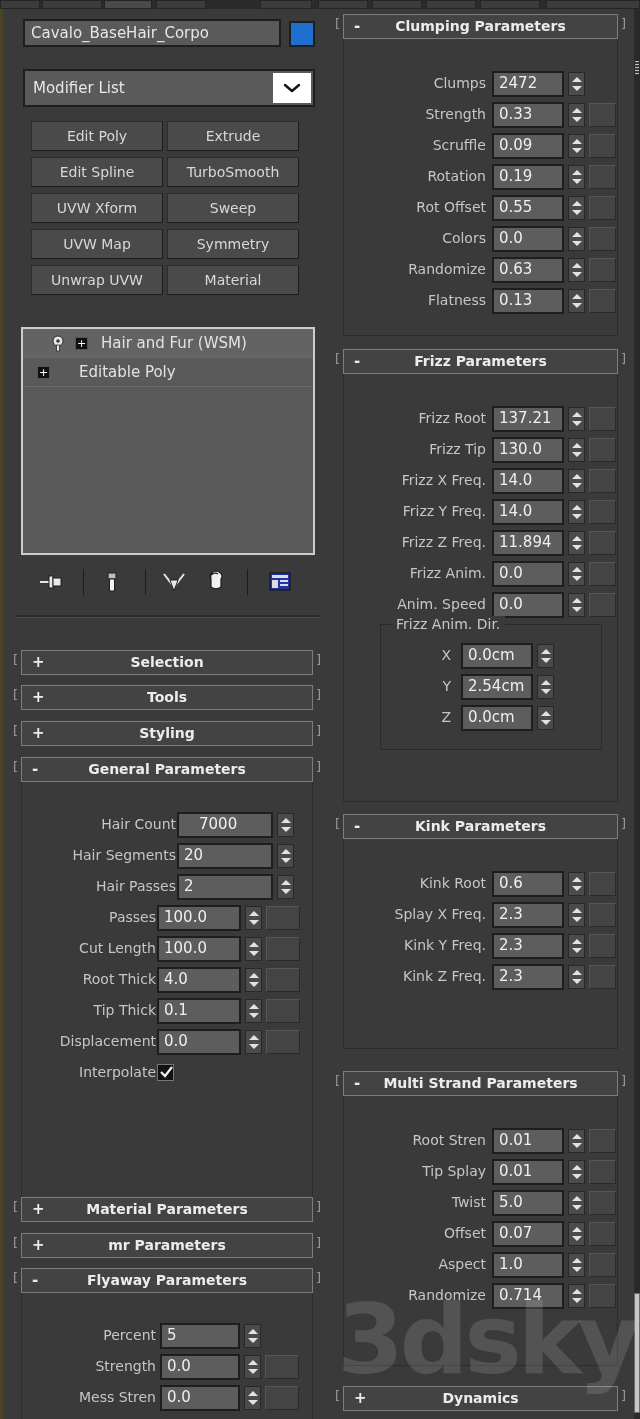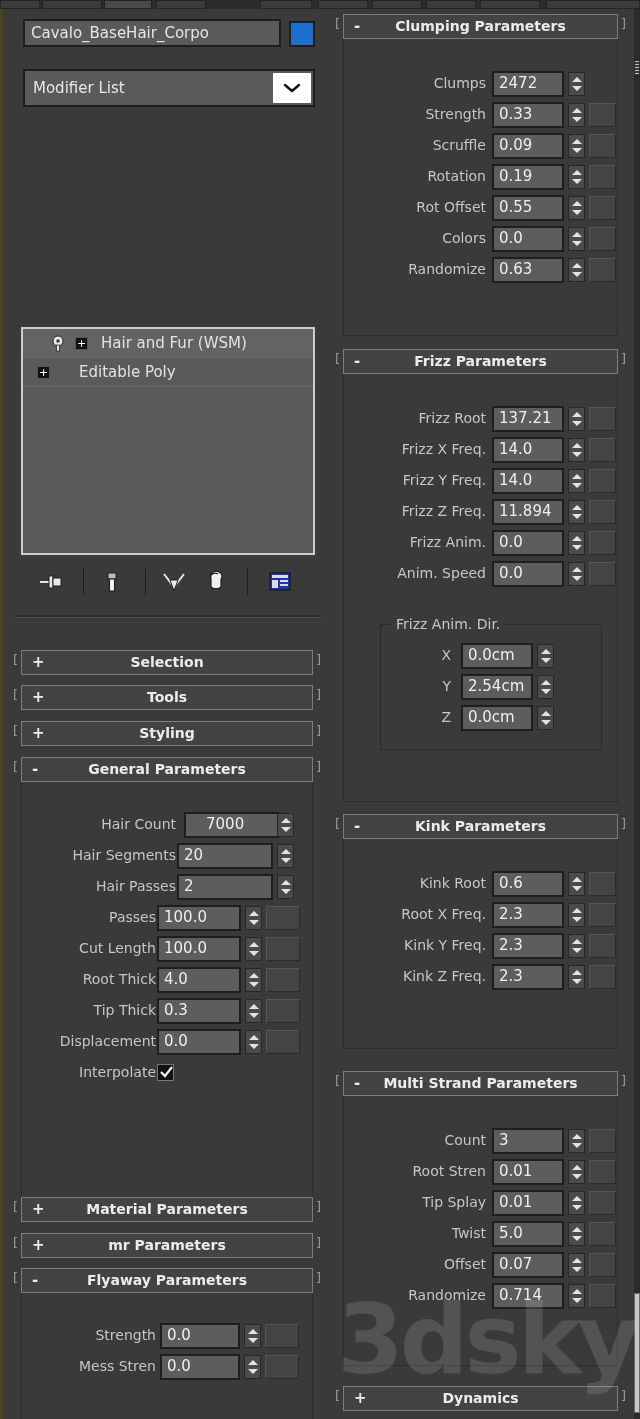--- a/index.html
+++ b/index.html
@@ -122,20 +122,23 @@
 
     <div class="combo">
       <span class="txt">Modifier List</span>
       <span class="arrowbox">
         <svg width="20" height="12" viewBox="0 0 20 12">
             <path d="M3 3 L10 9 L17 3" stroke="#111" stroke-width="2.4" fill="none" stroke-linecap="round" stroke-linejoin="round"></path>
           </svg>
       </span>
     </div>
 
+    <div class="btnpad">
+      <div class="mbtn">Edit Poly</div><div class="mbtn">Extrude</div><div class="mbtn">Edit Spline</div><div class="mbtn">TurboSmooth</div><div class="mbtn">UVW Xform</div><div class="mbtn">Sweep</div><div class="mbtn">UVW Map</div><div class="mbtn">Symmetry</div><div class="mbtn">Unwrap UVW</div><div class="mbtn">Material</div>
+    </div>
 
     <div class="stack">
       <div class="srow sel">
         <span class="wsmicon">
           <svg width="18" height="18" viewBox="0 0 18 18">
             <circle cx="9" cy="6" r="5" fill="#e8e8e8" stroke="#2a2a2a" stroke-width="1"></circle>
             <circle cx="9" cy="6" r="1.8" fill="#3a3a3a"></circle>
             <rect x="7.6" y="10" width="2.8" height="6" fill="#e8e8e8" stroke="#2a2a2a" stroke-width="0.8"></rect>
           </svg>
         </span>
@@ -221,21 +224,21 @@
       <span class="brk" style="left:-8px;">[</span>
       <span class="brk" style="right:-8px;">]</span>
       <div class="rhead">
         <span class="sign">-</span>
         <span>General Parameters</span>
       </div>
       <div class="rbody" style="height:420px;padding-top:28px;">
 
         <div class="prow">
           <span class="plabel" style="right:136px;">Hair Count</span>
-          <span class="field" style="left:162px;width:96px;padding-left:20px;">7000</span>
+          <span class="field" style="left:155px;width:96px;padding-left:20px;">7000</span>
           <span class="spin" style="left:255px;">
               <i class="up"></i>
               <i class="dn"></i>
             </span>
         </div>
         <div class="prow">
           <span class="plabel" style="right:136px;">Hair Segments</span>
           <span class="field" style="left:155px;width:96px;">20</span>
           <span class="spin" style="left:255px;">
               <i class="up"></i>
@@ -273,21 +276,21 @@
           <span class="plabel" style="right:156px;">Root Thick</span>
           <span class="field" style="left:135px;width:84px;">4.0</span>
           <span class="spin" style="left:223px;">
               <i class="up"></i>
               <i class="dn"></i>
             </span>
           <span class="mapbtn" style="left:244px;"></span>
         </div>
         <div class="prow">
           <span class="plabel" style="right:156px;">Tip Thick</span>
-          <span class="field" style="left:135px;width:84px;">0.3</span>
+          <span class="field" style="left:135px;width:84px;">0.1</span>
           <span class="spin" style="left:223px;">
               <i class="up"></i>
               <i class="dn"></i>
             </span>
           <span class="mapbtn" style="left:244px;"></span>
         </div>
         <div class="prow">
           <span class="plabel" style="right:156px;">Displacement</span>
           <span class="field" style="left:135px;width:84px;">0.0</span>
           <span class="spin" style="left:223px;">
@@ -327,20 +330,28 @@
 
     <div class="rollout" style="left:18px;top:1259px;width:292px;">
       <span class="brk" style="left:-8px;">[</span>
       <span class="brk" style="right:-8px;">]</span>
       <div class="rhead">
         <span class="sign">-</span>
         <span>Flyaway Parameters</span>
       </div>
       <div class="rbody" style="height:130px;padding-top:28px;">
         <div class="prow">
+          <span class="plabel" style="right:156px;">Percent</span>
+          <span class="field" style="left:138px;width:80px;">5</span>
+          <span class="spin" style="left:222px;">
+              <i class="up"></i>
+              <i class="dn"></i>
+            </span>
+        </div>
+        <div class="prow">
           <span class="plabel" style="right:156px;">Strength</span>
           <span class="field" style="left:138px;width:80px;">0.0</span>
           <span class="spin" style="left:222px;">
               <i class="up"></i>
               <i class="dn"></i>
             </span>
           <span class="mapbtn" style="left:243px;"></span>
         </div>
         <div class="prow">
           <span class="plabel" style="right:156px;">Mess Stren</span>
@@ -421,34 +432,52 @@
         </div>
         <div class="prow">
           <span class="plabel" style="right:131px;">Randomize</span>
           <span class="field" style="left:148px;width:72px;">0.63</span>
           <span class="spin" style="left:224px;">
               <i class="up"></i>
               <i class="dn"></i>
             </span>
           <span class="mapbtn" style="left:245px;width:27px;"></span>
         </div>
+        <div class="prow">
+          <span class="plabel" style="right:131px;">Flatness</span>
+          <span class="field" style="left:148px;width:72px;">0.13</span>
+          <span class="spin" style="left:224px;">
+              <i class="up"></i>
+              <i class="dn"></i>
+            </span>
+          <span class="mapbtn" style="left:245px;width:27px;"></span>
+        </div>
       </div>
     </div>
 
     <div class="rollout" style="left:10px;top:340px;width:275px;">
       <span class="brk" style="left:-8px;">[</span>
       <span class="brk" style="right:-8px;">]</span>
       <div class="rhead">
         <span class="sign">-</span>
         <span>Frizz Parameters</span>
       </div>
       <div class="rbody" style="height:428px;padding-top:30px;">
         <div class="prow">
           <span class="plabel" style="right:131px;">Frizz Root</span>
           <span class="field" style="left:148px;width:72px;">137.21</span>
+          <span class="spin" style="left:224px;">
+              <i class="up"></i>
+              <i class="dn"></i>
+            </span>
+          <span class="mapbtn" style="left:245px;width:27px;"></span>
+        </div>
+        <div class="prow">
+          <span class="plabel" style="right:131px;">Frizz Tip</span>
+          <span class="field" style="left:148px;width:72px;">130.0</span>
           <span class="spin" style="left:224px;">
               <i class="up"></i>
               <i class="dn"></i>
             </span>
           <span class="mapbtn" style="left:245px;width:27px;"></span>
         </div>
         <div class="prow">
           <span class="plabel" style="right:131px;">Frizz X Freq.</span>
           <span class="field" style="left:148px;width:72px;">14.0</span>
           <span class="spin" style="left:224px;">
@@ -535,21 +564,21 @@
         <div class="prow">
           <span class="plabel" style="right:131px;">Kink Root</span>
           <span class="field" style="left:148px;width:72px;">0.6</span>
           <span class="spin" style="left:224px;">
               <i class="up"></i>
               <i class="dn"></i>
             </span>
           <span class="mapbtn" style="left:245px;width:27px;"></span>
         </div>
         <div class="prow">
-          <span class="plabel" style="right:131px;">Root X Freq.</span>
+          <span class="plabel" style="right:131px;">Splay X Freq.</span>
           <span class="field" style="left:148px;width:72px;">2.3</span>
           <span class="spin" style="left:224px;">
               <i class="up"></i>
               <i class="dn"></i>
             </span>
           <span class="mapbtn" style="left:245px;width:27px;"></span>
         </div>
         <div class="prow">
           <span class="plabel" style="right:131px;">Kink Y Freq.</span>
           <span class="field" style="left:148px;width:72px;">2.3</span>
@@ -573,29 +602,20 @@
 
     <div class="rollout" style="left:10px;top:1062px;width:275px;">
       <span class="brk" style="left:-8px;">[</span>
       <span class="brk" style="right:-8px;">]</span>
       <div class="rhead">
         <span class="sign">-</span>
         <span>Multi Strand Parameters</span>
       </div>
       <div class="rbody" style="height:270px;padding-top:30px;">
         <div class="prow">
-          <span class="plabel" style="right:131px;">Count</span>
-          <span class="field" style="left:148px;width:72px;">3</span>
-          <span class="spin" style="left:224px;">
-              <i class="up"></i>
-              <i class="dn"></i>
-            </span>
-          <span class="mapbtn" style="left:245px;width:27px;"></span>
-        </div>
-        <div class="prow">
           <span class="plabel" style="right:131px;">Root Stren</span>
           <span class="field" style="left:148px;width:72px;">0.01</span>
           <span class="spin" style="left:224px;">
               <i class="up"></i>
               <i class="dn"></i>
             </span>
           <span class="mapbtn" style="left:245px;width:27px;"></span>
         </div>
         <div class="prow">
           <span class="plabel" style="right:131px;">Tip Splay</span>
@@ -611,20 +631,29 @@
           <span class="field" style="left:148px;width:72px;">5.0</span>
           <span class="spin" style="left:224px;">
               <i class="up"></i>
               <i class="dn"></i>
             </span>
           <span class="mapbtn" style="left:245px;width:27px;"></span>
         </div>
         <div class="prow">
           <span class="plabel" style="right:131px;">Offset</span>
           <span class="field" style="left:148px;width:72px;">0.07</span>
+          <span class="spin" style="left:224px;">
+              <i class="up"></i>
+              <i class="dn"></i>
+            </span>
+          <span class="mapbtn" style="left:245px;width:27px;"></span>
+        </div>
+        <div class="prow">
+          <span class="plabel" style="right:131px;">Aspect</span>
+          <span class="field" style="left:148px;width:72px;">1.0</span>
           <span class="spin" style="left:224px;">
               <i class="up"></i>
               <i class="dn"></i>
             </span>
           <span class="mapbtn" style="left:245px;width:27px;"></span>
         </div>
         <div class="prow">
           <span class="plabel" style="right:131px;">Randomize</span>
           <span class="field" style="left:148px;width:72px;">0.714</span>
           <span class="spin" style="left:224px;">

